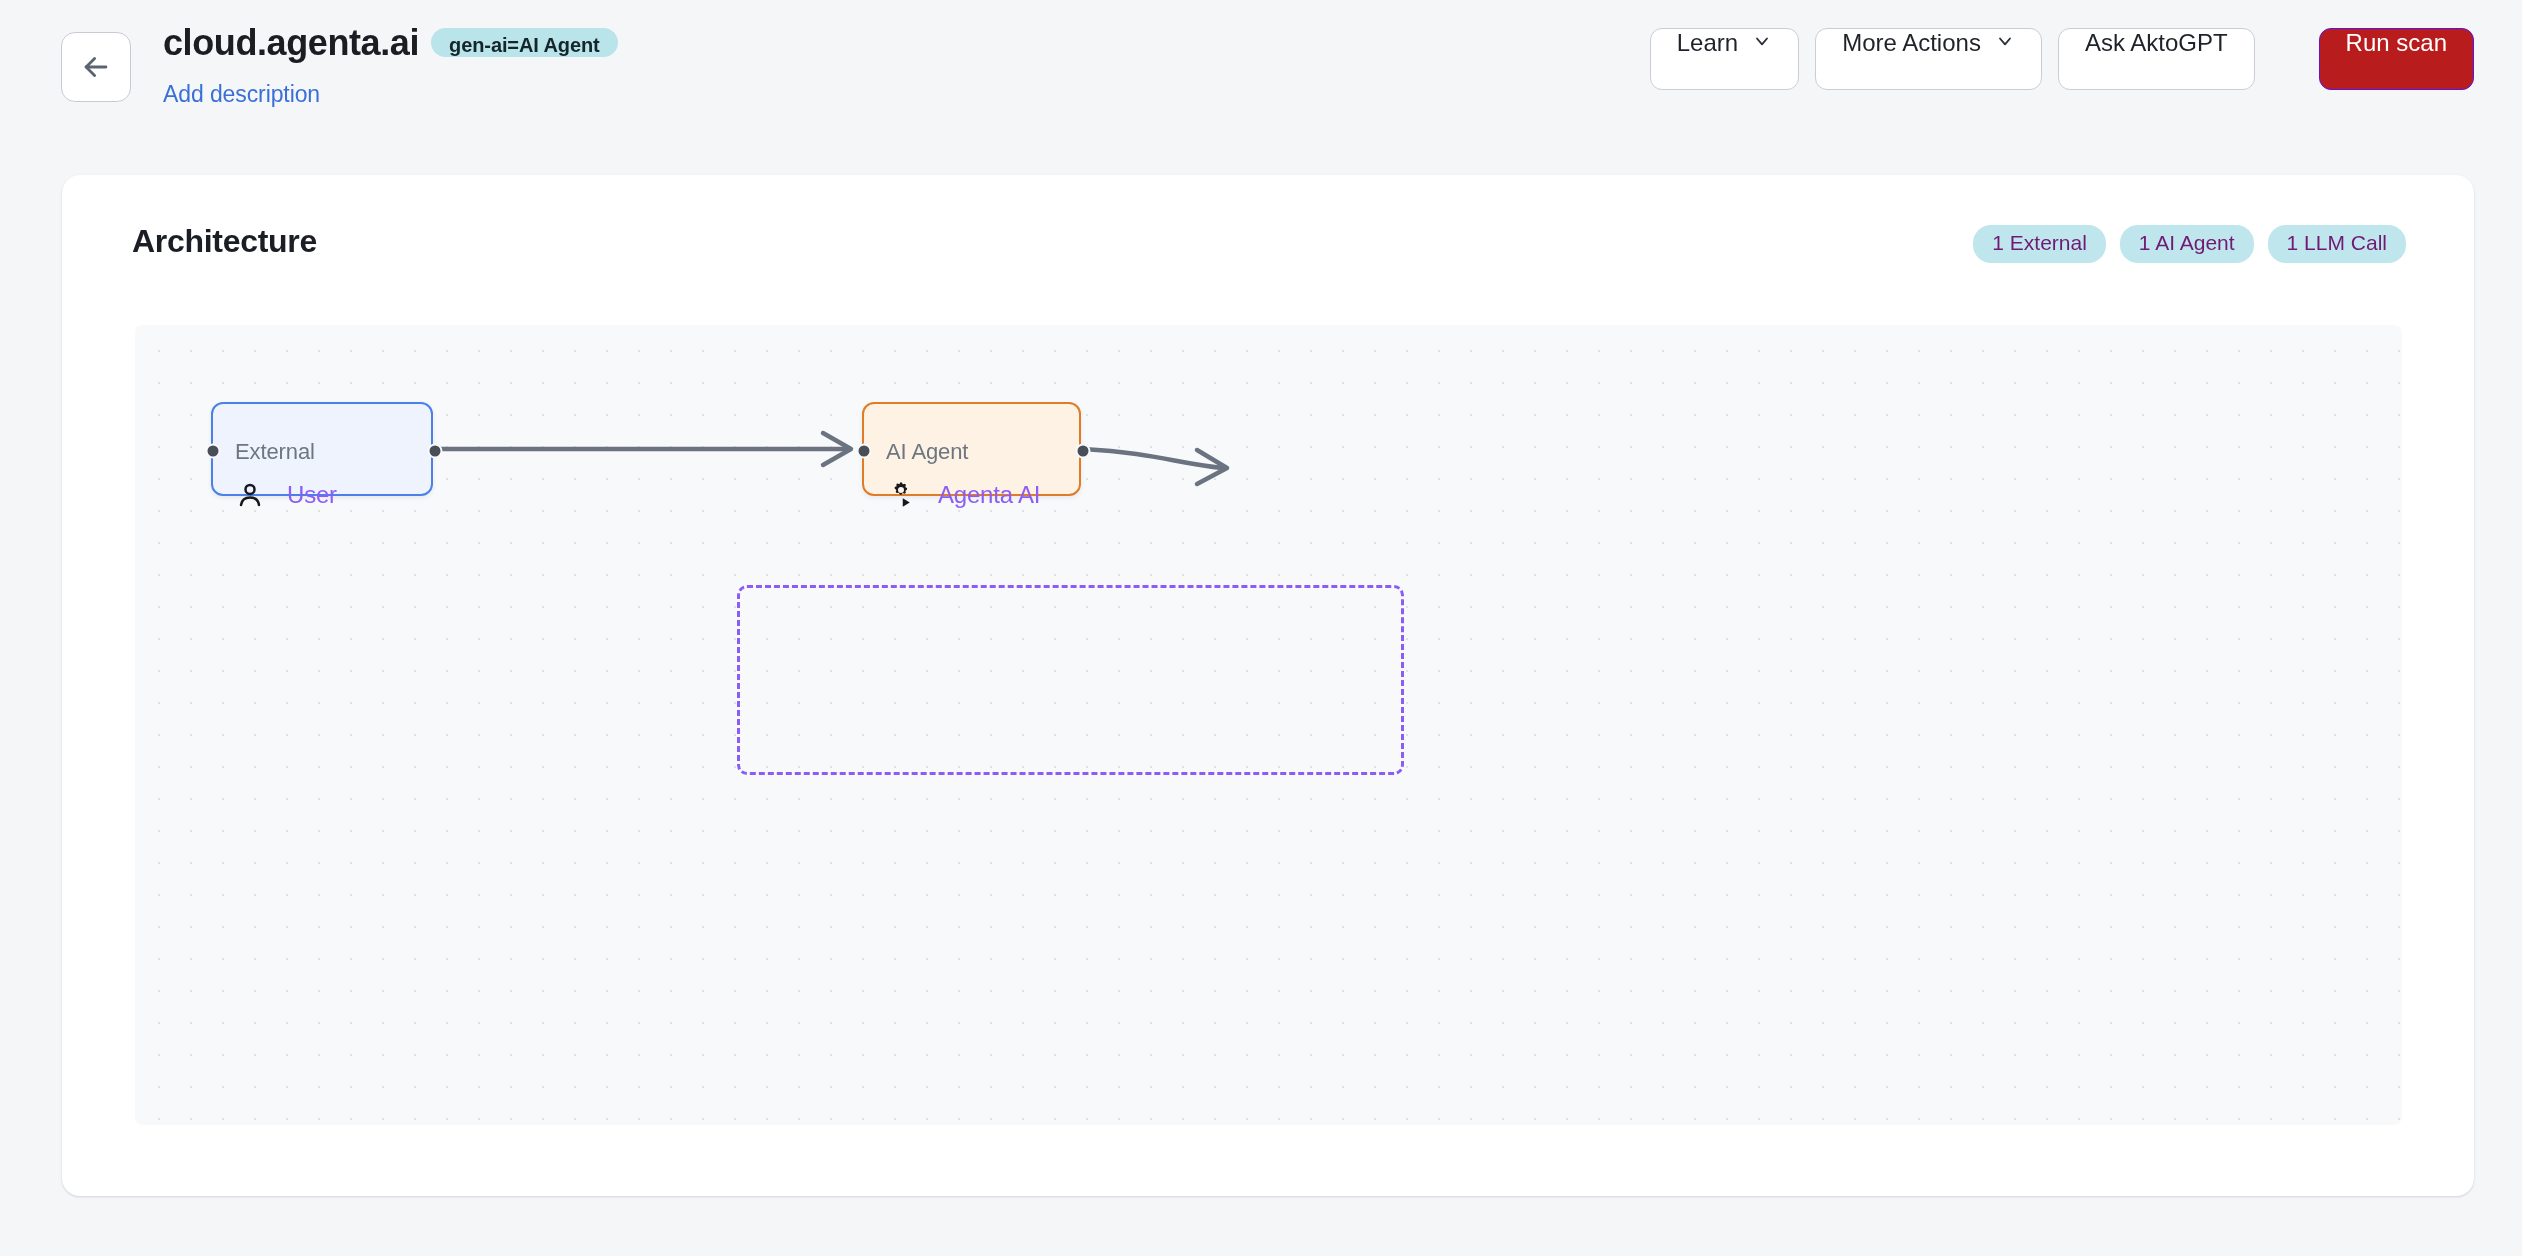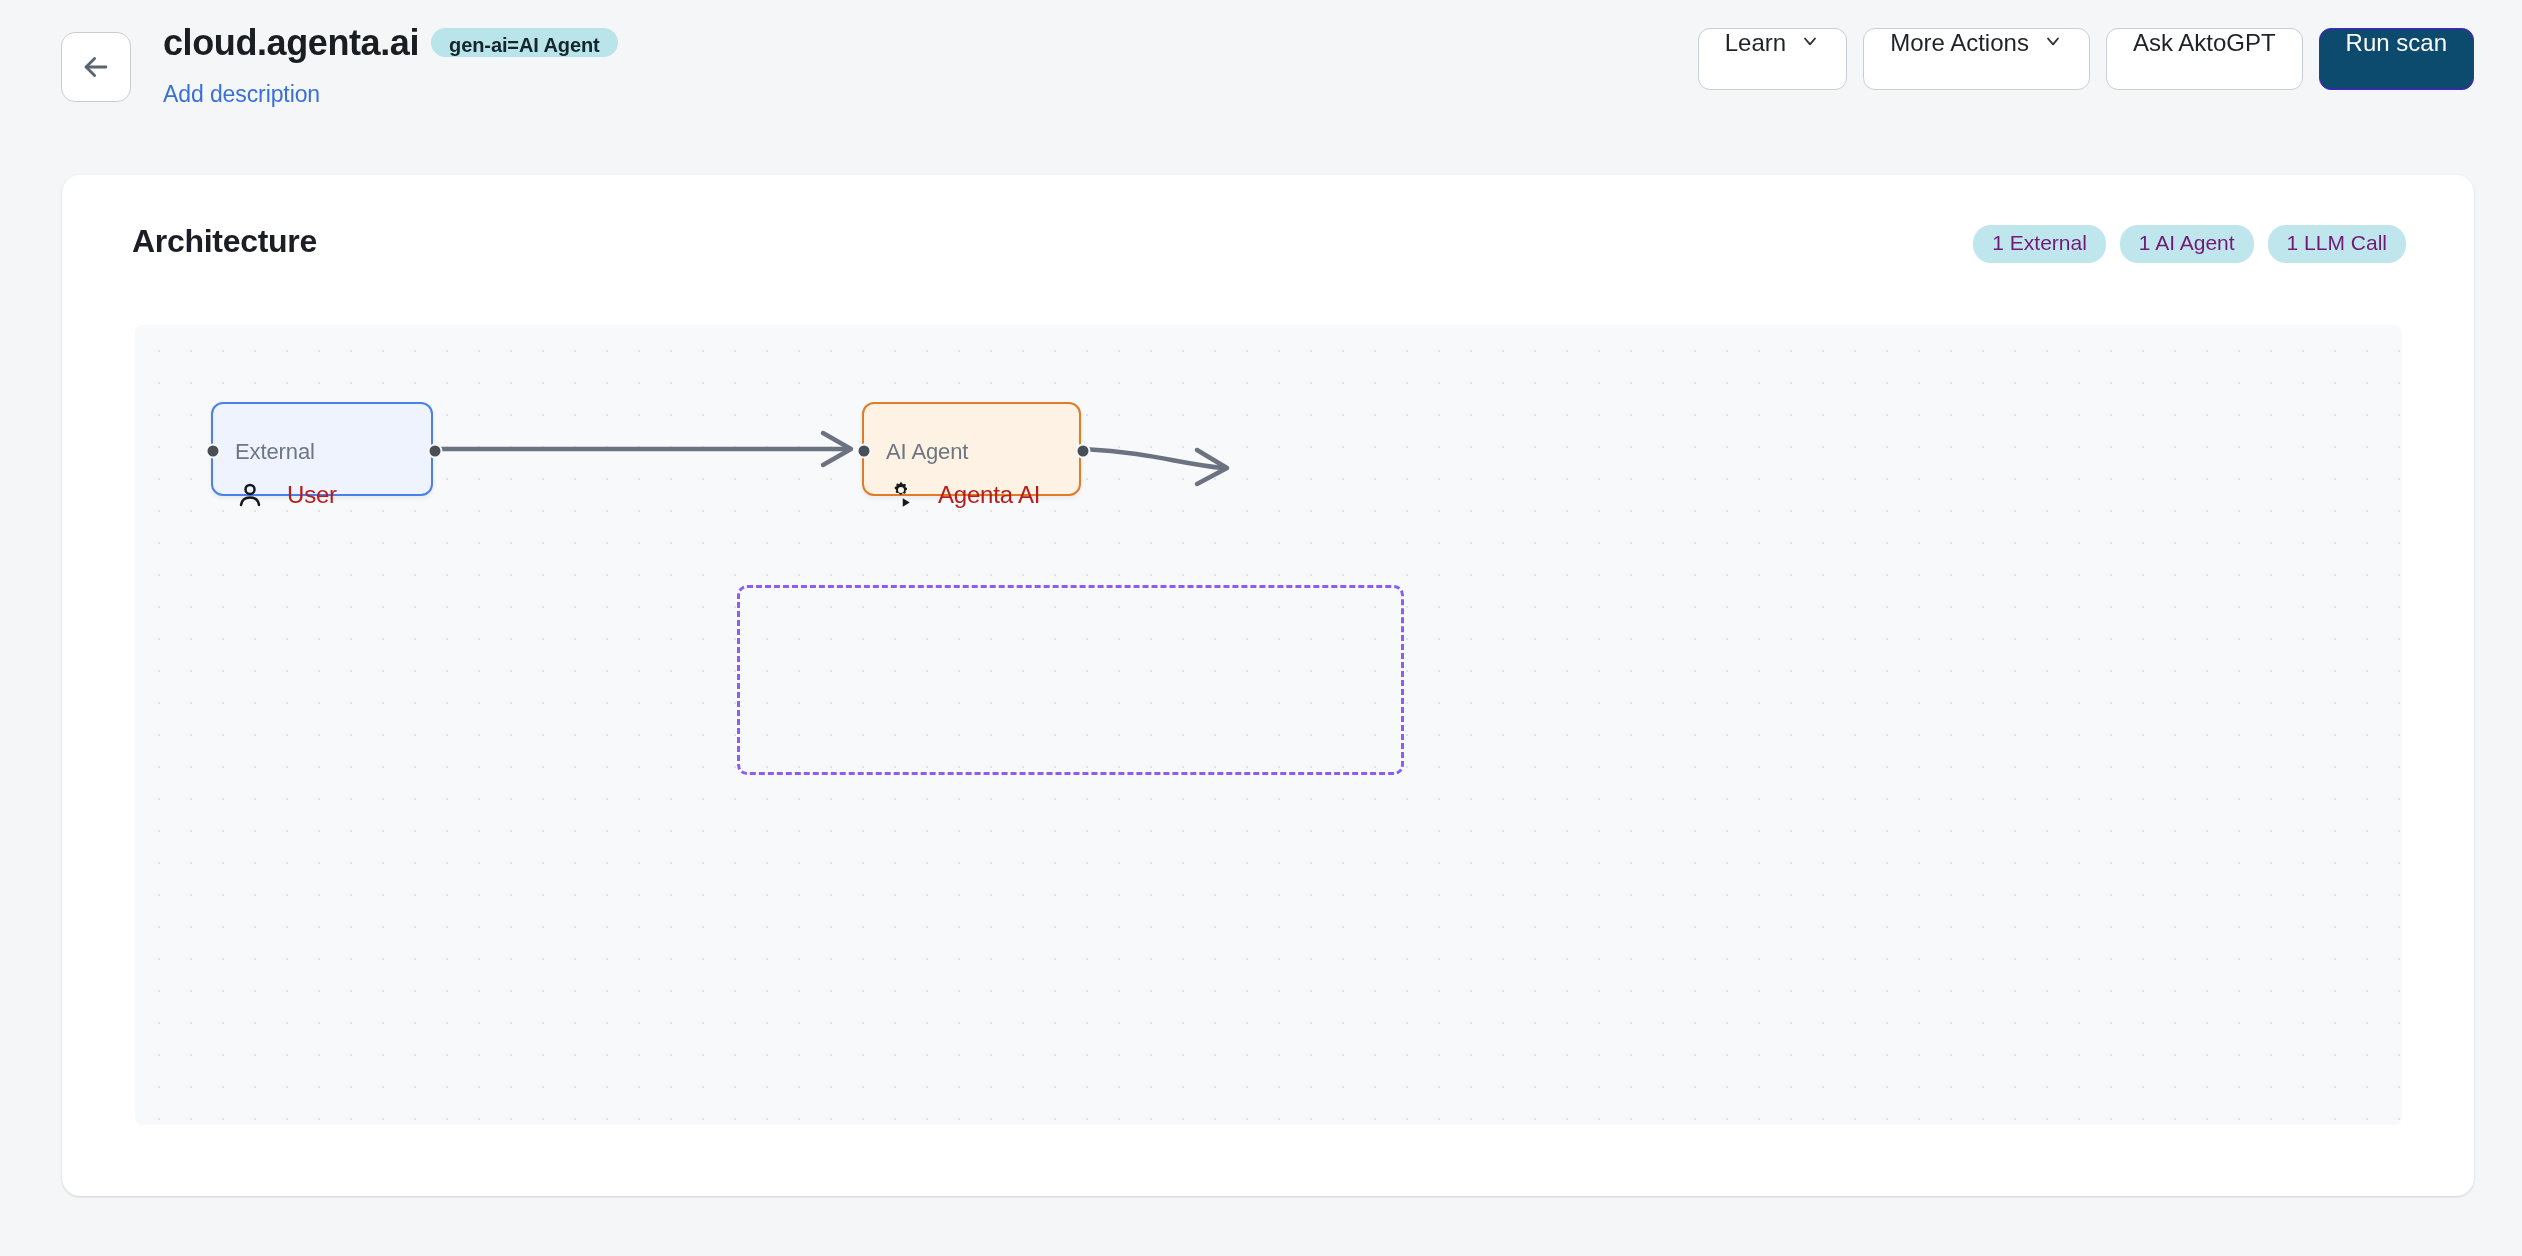--- a/index.html
+++ b/index.html
@@ -51,22 +51,23 @@
   .btn {
     height: 62px; border-radius: 12px;
     display: flex; align-items: flex-start; gap: 14px;
     padding: 0 26px;
     font-size: 24px; color: #1f2329;
     background: #fff; border: 1.6px solid #c9ced6;
     cursor: pointer; white-space: nowrap;
   }
   .btn .chev { display: block; }
   .btn-primary {
-    background: #0c4a6e; border-color: #5b12e6; color: #fff;
+    background: #b91c1c; border-color: #5b12e6; color: #fff;
     font-weight: 400;
+    margin-left: 48px;
   }
 
   
   .card {
     position: absolute; left: 62px; top: 175px;
     width: 2412px; height: 1021px;
     background: #fff;
     border-radius: 18px;
     box-shadow: 0 1px 3px rgba(16,24,40,.10), 0 1px 2px rgba(16,24,40,.06);
   }
@@ -121,21 +122,21 @@
   .node-kind {
     font-size: 22px; color: #6e7681; letter-spacing: -0.1px;
     line-height: 1.1;
   }
   .node-body {
     display: flex; align-items: center; gap: 22px;
     margin-top: 16px;
   }
   .node-icon { flex: 0 0 auto; width: 30px; height: 30px; display:block; }
   .node-label {
-    font-size: 24px; color: #b91c1c; letter-spacing: -0.2px;
+    font-size: 24px; color: #8b5cf6; letter-spacing: -0.2px;
     line-height: 1.25;
   }
 
   .node-external {
     left: 76px; top: 77px; width: 222px; height: 94px;
     background: #eef3fe; border-color: #4a80e8;
   }
   .node-agent {
     left: 727px; top: 77px; width: 219px; height: 94px;
     background: #fdf2e3; border-color: #e07b28;

